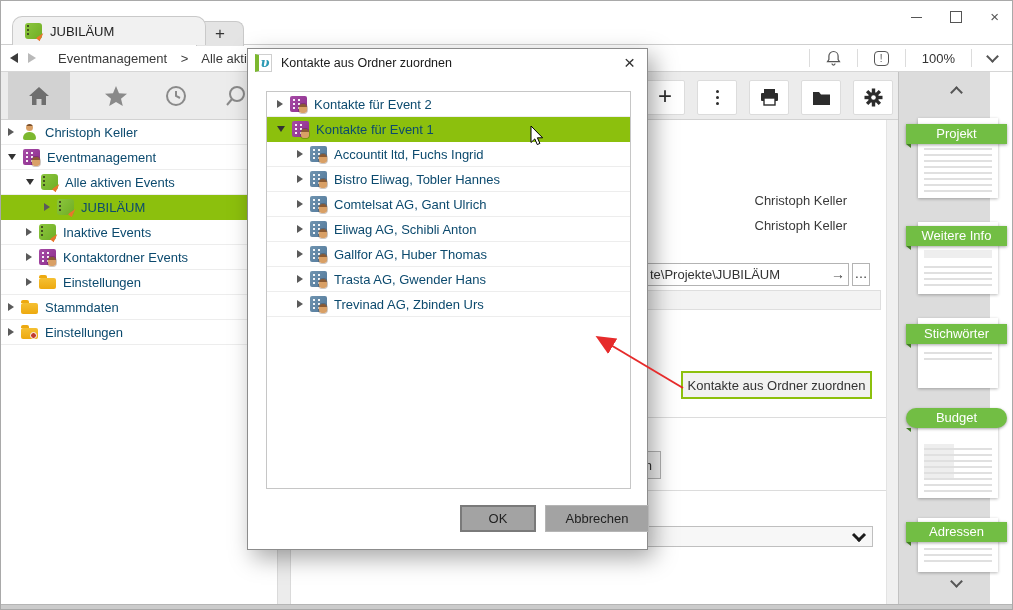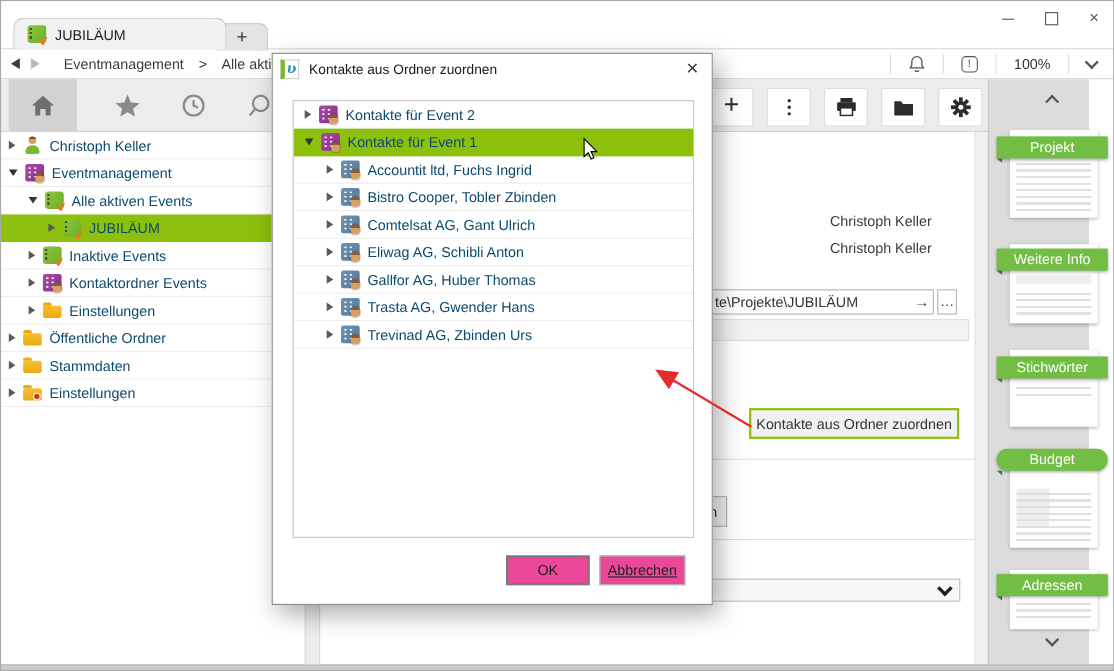--- a/index.html
+++ b/index.html
@@ -138,21 +138,21 @@
           z-index:10;}
   .dlg-title{position:absolute;left:0;top:0;width:100%;height:28px;display:flex;align-items:center;}
   .vlogo{width:12px;height:16px;margin-left:7px;background:#fff;border:1px solid #cfcfcf;
          border-left:4px solid #7CB82F;display:flex;align-items:center;justify-content:center;
          font-family:"DejaVu Serif",serif;font-style:italic;font-weight:bold;font-size:13px;color:#2E9BB5;
          line-height:14px;}
   .dlg-title-text{margin-left:9px;font-size:12.5px;color:#1a1a1a;}
   .dlg-close{position:absolute;right:12px;top:4px;font-size:19px;color:#333;line-height:20px;}
   .listbox{position:absolute;left:18px;top:42px;width:365px;height:398px;border:1px solid #c6c6c6;
            box-sizing:border-box;background:#fff;overflow:hidden;}
-  .btn{position:absolute;height:27px;background:#ec4899;box-sizing:border-box;display:flex;
+  .btn{position:absolute;height:27px;background:#a3a3a3;box-sizing:border-box;display:flex;
        align-items:center;justify-content:center;color:#222;}
   .btn.default{border:2px solid #7a7a7a;}
   .btn.normal{border:1px solid #b5b5b5;}
 
   
   .overlay{position:absolute;left:0;top:0;width:1013px;height:610px;pointer-events:none;z-index:40;}
   .bottombar{position:absolute;left:0;top:604px;width:1013px;height:6px;background:#cbcbcb;
              border-top:1px solid #b5b5b5;box-sizing:border-box;}
 </style>
 </head>
@@ -296,25 +296,20 @@
       <span>Kontaktordner Events</span>
     </div>
     <div class="trow d1">
       <span class="car closed"></span>
       <span class="ic ic-folder"></span>
       <span>Einstellungen</span>
     </div>
     <div class="trow d0">
       <span class="car closed"></span>
       <span class="ic ic-folder"></span>
-      <span>Öffentliche Ordner</span>
-    </div>
-    <div class="trow d0">
-      <span class="car closed"></span>
-      <span class="ic ic-folder"></span>
       <span>Stammdaten</span>
     </div>
     <div class="trow d0">
       <span class="car closed"></span>
       <span class="ic ic-folder settings"></span>
       <span>Einstellungen</span>
     </div>
   </div>
   <div class="splitter"></div>
 
@@ -393,21 +388,21 @@
         <span>Kontakte für Event 1</span>
       </div>
       <div class="trow p1">
         <span class="car closed"></span>
         <span class="ic ic-org blue"></span>
         <span>Accountit ltd, Fuchs Ingrid</span>
       </div>
       <div class="trow p1">
         <span class="car closed"></span>
         <span class="ic ic-org blue"></span>
-        <span>Bistro Cooper, Tobler Zbinden</span>
+        <span>Bistro Eliwag, Tobler Hannes</span>
       </div>
       <div class="trow p1">
         <span class="car closed"></span>
         <span class="ic ic-org blue"></span>
         <span>Comtelsat AG, Gant Ulrich</span>
       </div>
       <div class="trow p1">
         <span class="car closed"></span>
         <span class="ic ic-org blue"></span>
         <span>Eliwag AG, Schibli Anton</span>
@@ -423,21 +418,21 @@
         <span>Trasta AG, Gwender Hans</span>
       </div>
       <div class="trow p1">
         <span class="car closed"></span>
         <span class="ic ic-org blue"></span>
         <span>Trevinad AG, Zbinden Urs</span>
       </div>
     </div>
 
     <div class="btn default" style="left:212px;top:456px;width:76px;">OK</div>
-    <div class="btn normal" style="left:297px;top:456px;width:78px;text-decoration:underline;">Abbrechen</div>
+    <div class="btn normal" style="left:297px;top:456px;width:104px;">Abbrechen</div>
   </div>
 
   <svg class="overlay">
     <defs>
       <marker id="ah" markerWidth="11" markerHeight="9" refX="8" refY="4.5" orient="auto">
         <path d="M0,0 L10,4.5 L0,9 z" fill="#E62B2B"></path>
       </marker>
     </defs>
     <line x1="683" y1="388" x2="599" y2="338" stroke="#E62B2B" stroke-width="2" marker-end="url(#ah)"></line>
     <g transform="translate(531,126)">

